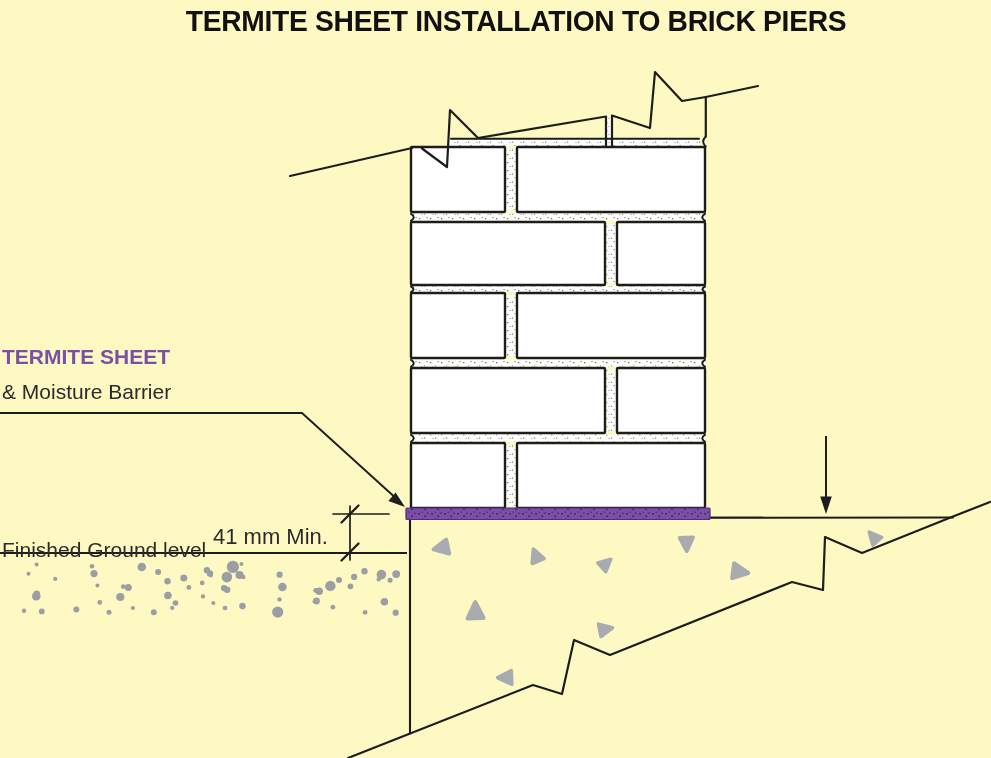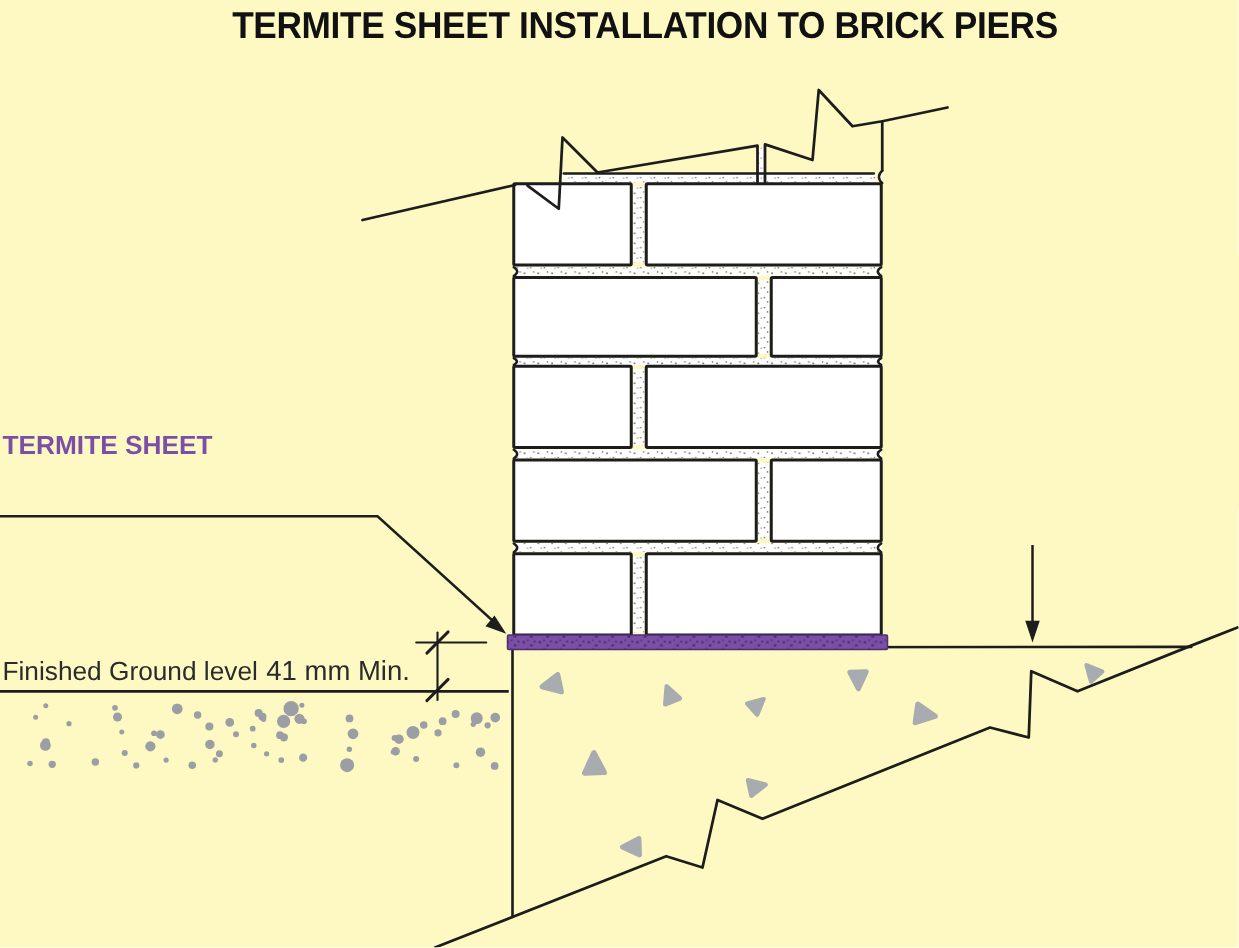--- a/index.html
+++ b/index.html
@@ -203,17 +203,18 @@
       <path d="M333,514 L389,514" stroke-width="1.7"></path>
       <path d="M350,506 L350,560" stroke-width="1.7"></path>
       <path d="M341.5,522.5 L358.5,505.5" stroke-width="2.3"></path>
       <path d="M341.5,560.5 L358.5,543.5" stroke-width="2.3"></path>
     </g>
   </svg>
 
   <div class="page-title">TERMITE SHEET INSTALLATION TO BRICK PIERS</div>
 
   <div class="lbl bold-purple" style="left:2px;top:345px;">TERMITE SHEET</div>
-
-  <div class="lbl" style="left:2px;top:526px;">Finished Ground level</div>
+  <div class="lbl" style="left:2px;top:380px;">&amp; Moisture Barrier</div>
+
+  <div class="lbl" style="left:2px;top:538px;">Finished Ground level</div>
   <div class="lbl dim" style="left:213px;top:524px;">41 mm Min.</div>
 
 </div>
 
 </body></html>

